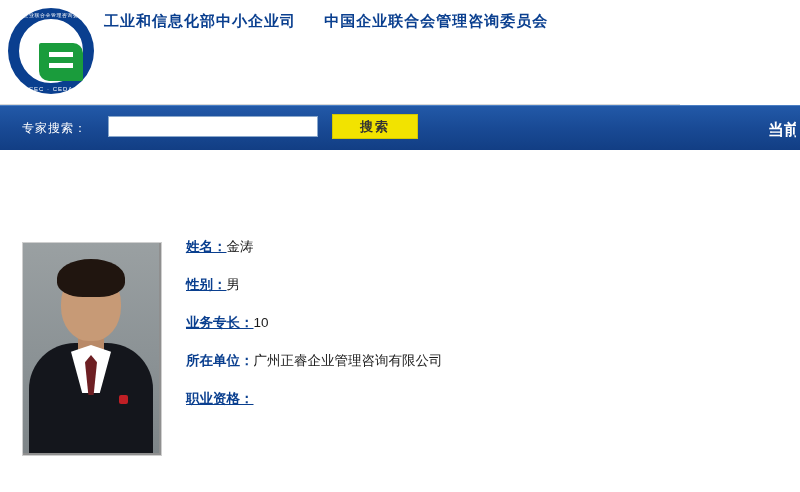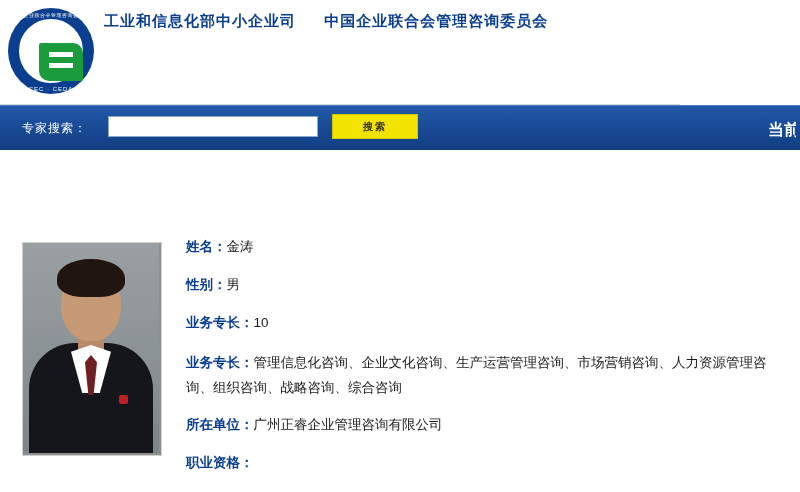--- a/index.html
+++ b/index.html
@@ -159,21 +159,21 @@
   .search-button {
     position: absolute;
     left: 332px;
     top: 8px;
     width: 86px;
     height: 25px;
     background: #f2e300;
     border: 1px solid #d4c800;
     color: #333333;
     font-family: "Liberation Sans", sans-serif;
-    font-size: 10px;
+    font-size: 13px;
     font-weight: bold;
     letter-spacing: 2px;
     cursor: pointer;
     padding: 0;
   }
   .breadcrumb {
     position: absolute;
     right: 4px;
     top: 14px;
     color: #ffffff;
@@ -282,20 +282,21 @@
     margin-bottom: 16px;
     font-size: 13.5px;
     color: #1a1a1a;
     line-height: 22px;
   }
   .info-label {
     color: #0a3f8f;
     font-weight: bold;
   }
   .info-label.underlined {
+    text-decoration: underline;
   }
   .info-value {
     color: #1a1a1a;
   }
   .info-row.specialty {
     margin-bottom: 14px;
   }
   .info-row.specialty .info-value {
     line-height: 25px;
   }
@@ -351,23 +352,20 @@
     </div>
 
     <div class="info-row">
       <span class="info-label underlined">性别：</span><span class="info-value">男</span>
     </div>
 
     <div class="info-row">
       <span class="info-label underlined">业务专长：</span><span class="info-value">10</span>
     </div>
 
-    <div class="info-row specialty">
-      <span class="info-label underlined">业务专长：</span><span class="info-value">管理信息化咨询、企业文化咨询、生产运营管理咨询、市场营销咨询、人力资源管理咨询、组织咨询、战略咨询、综合咨询</span>
-    </div>
 
     <div class="info-row">
       <span class="info-label">所在单位：</span><span class="info-value">广州正睿企业管理咨询有限公司</span>
     </div>
 
     <div class="info-row">
       <span class="info-label underlined">职业资格：</span><span class="info-value"></span>
     </div>
 
     <div class="info-row">

